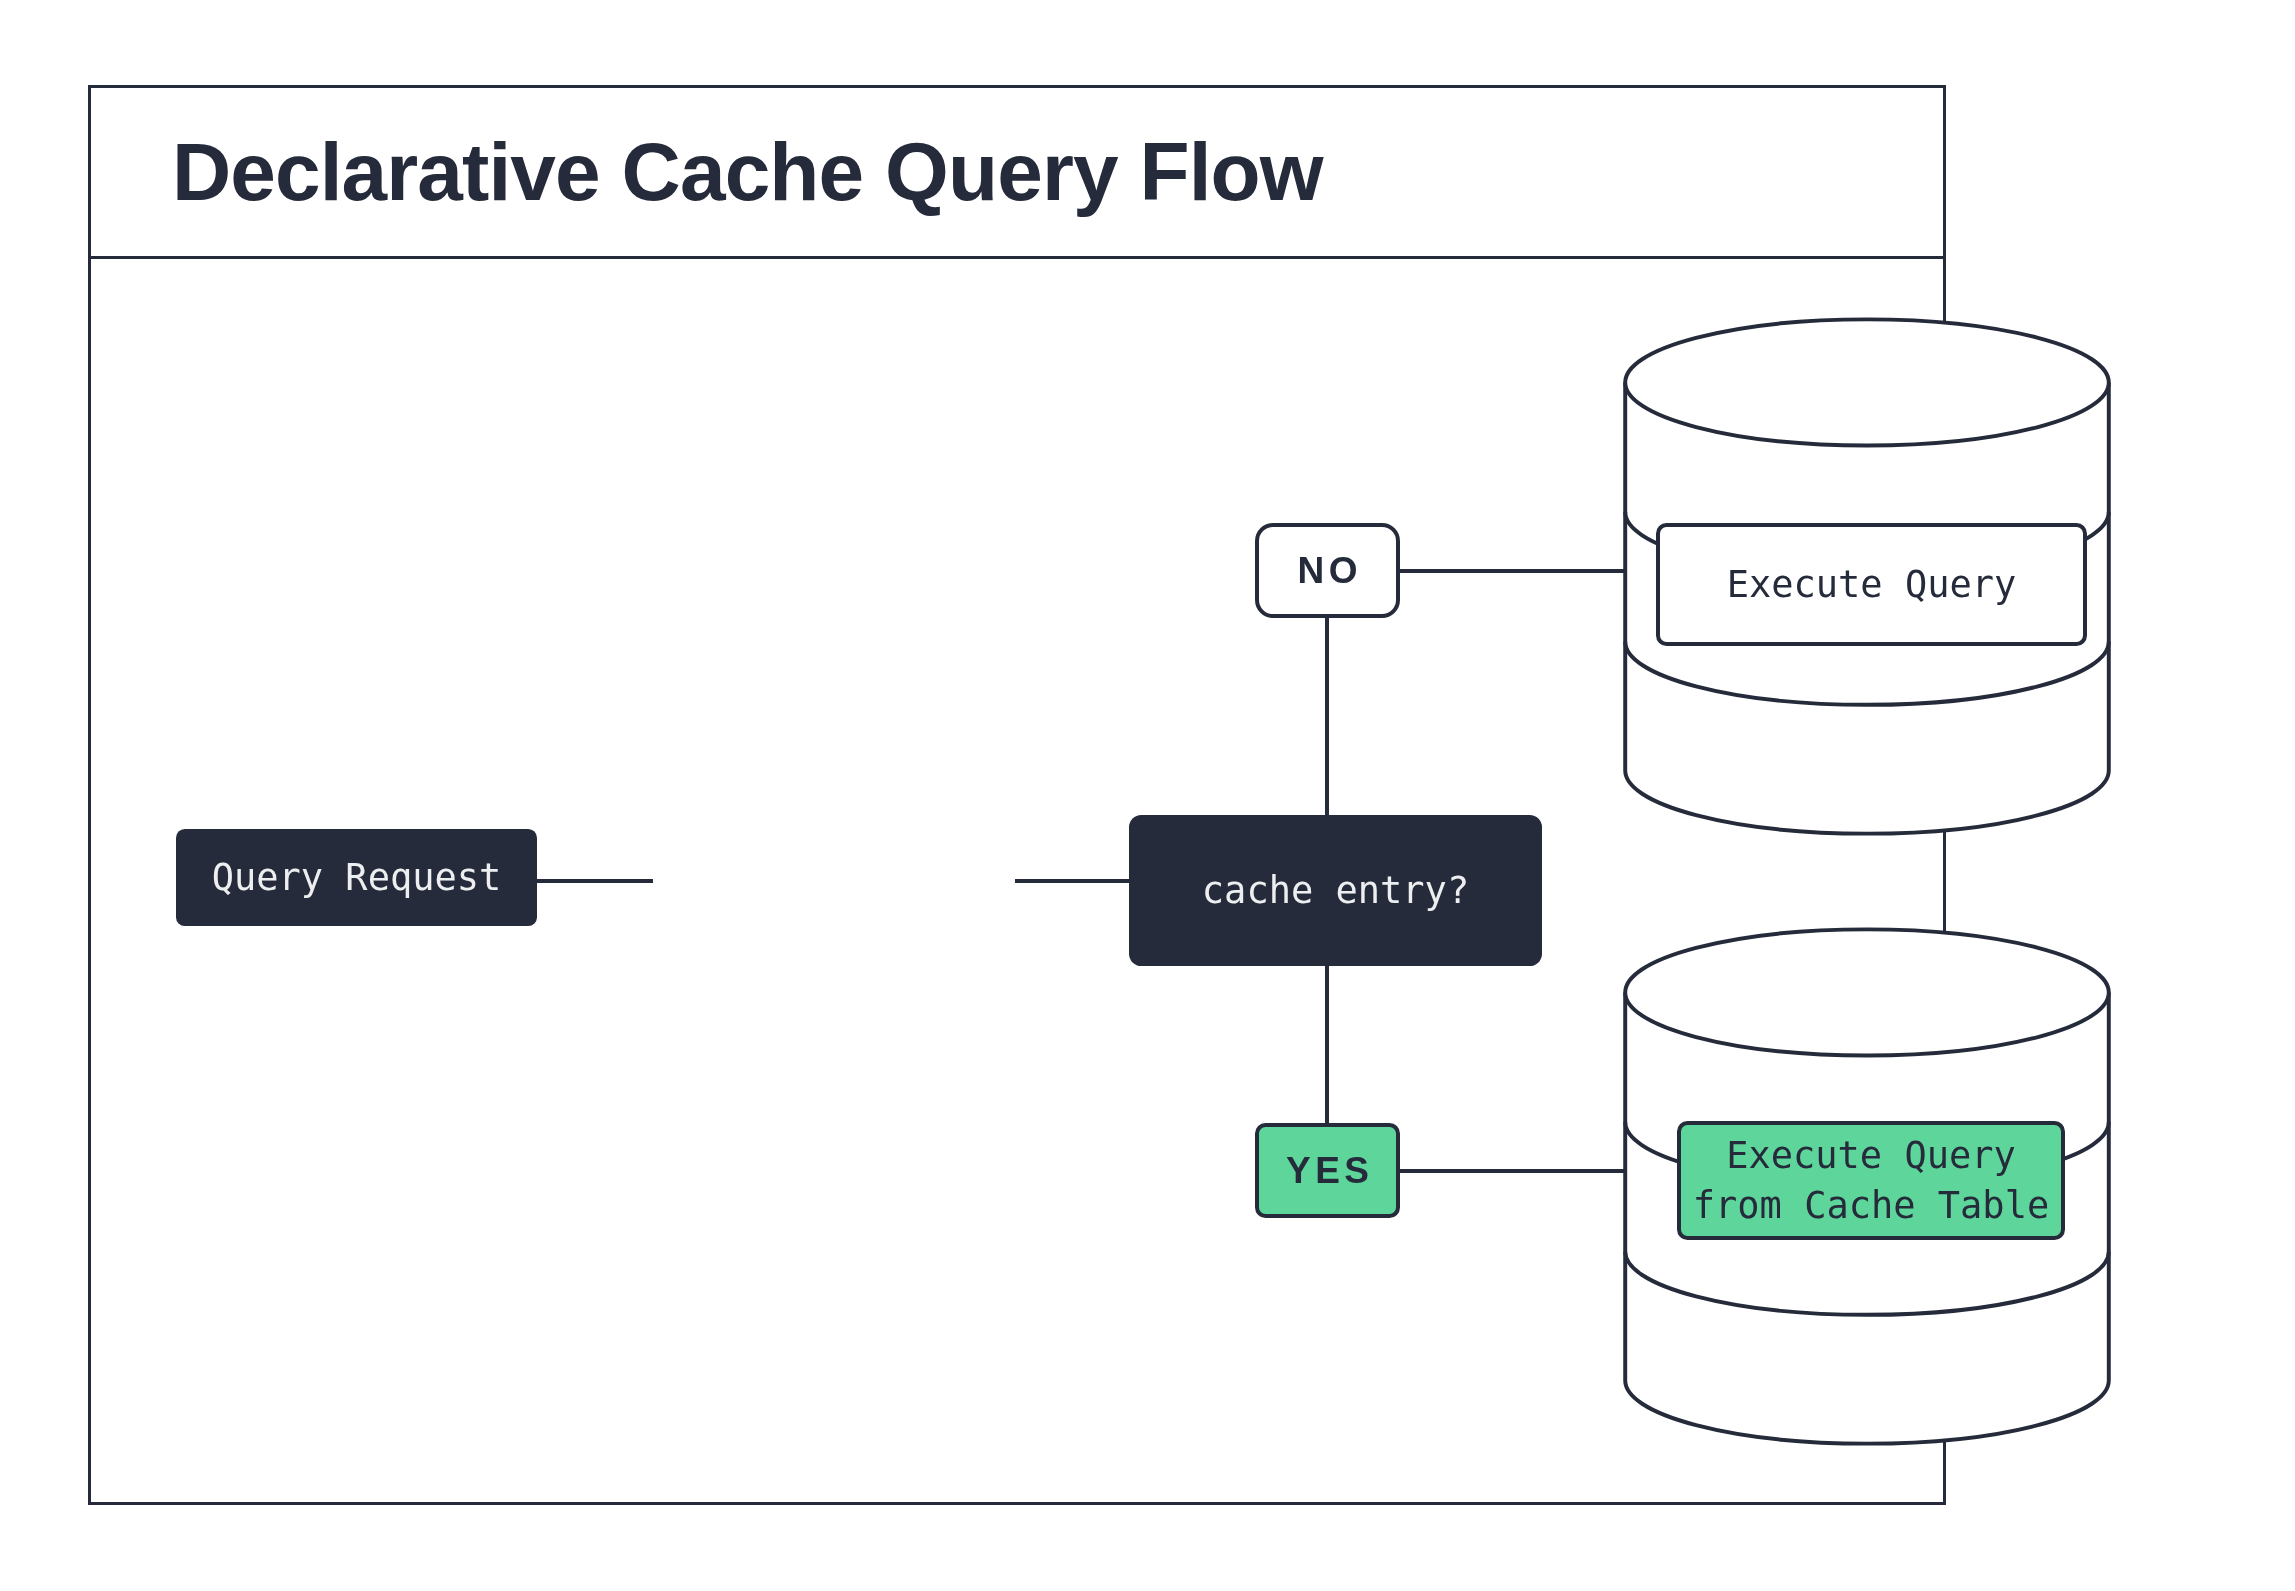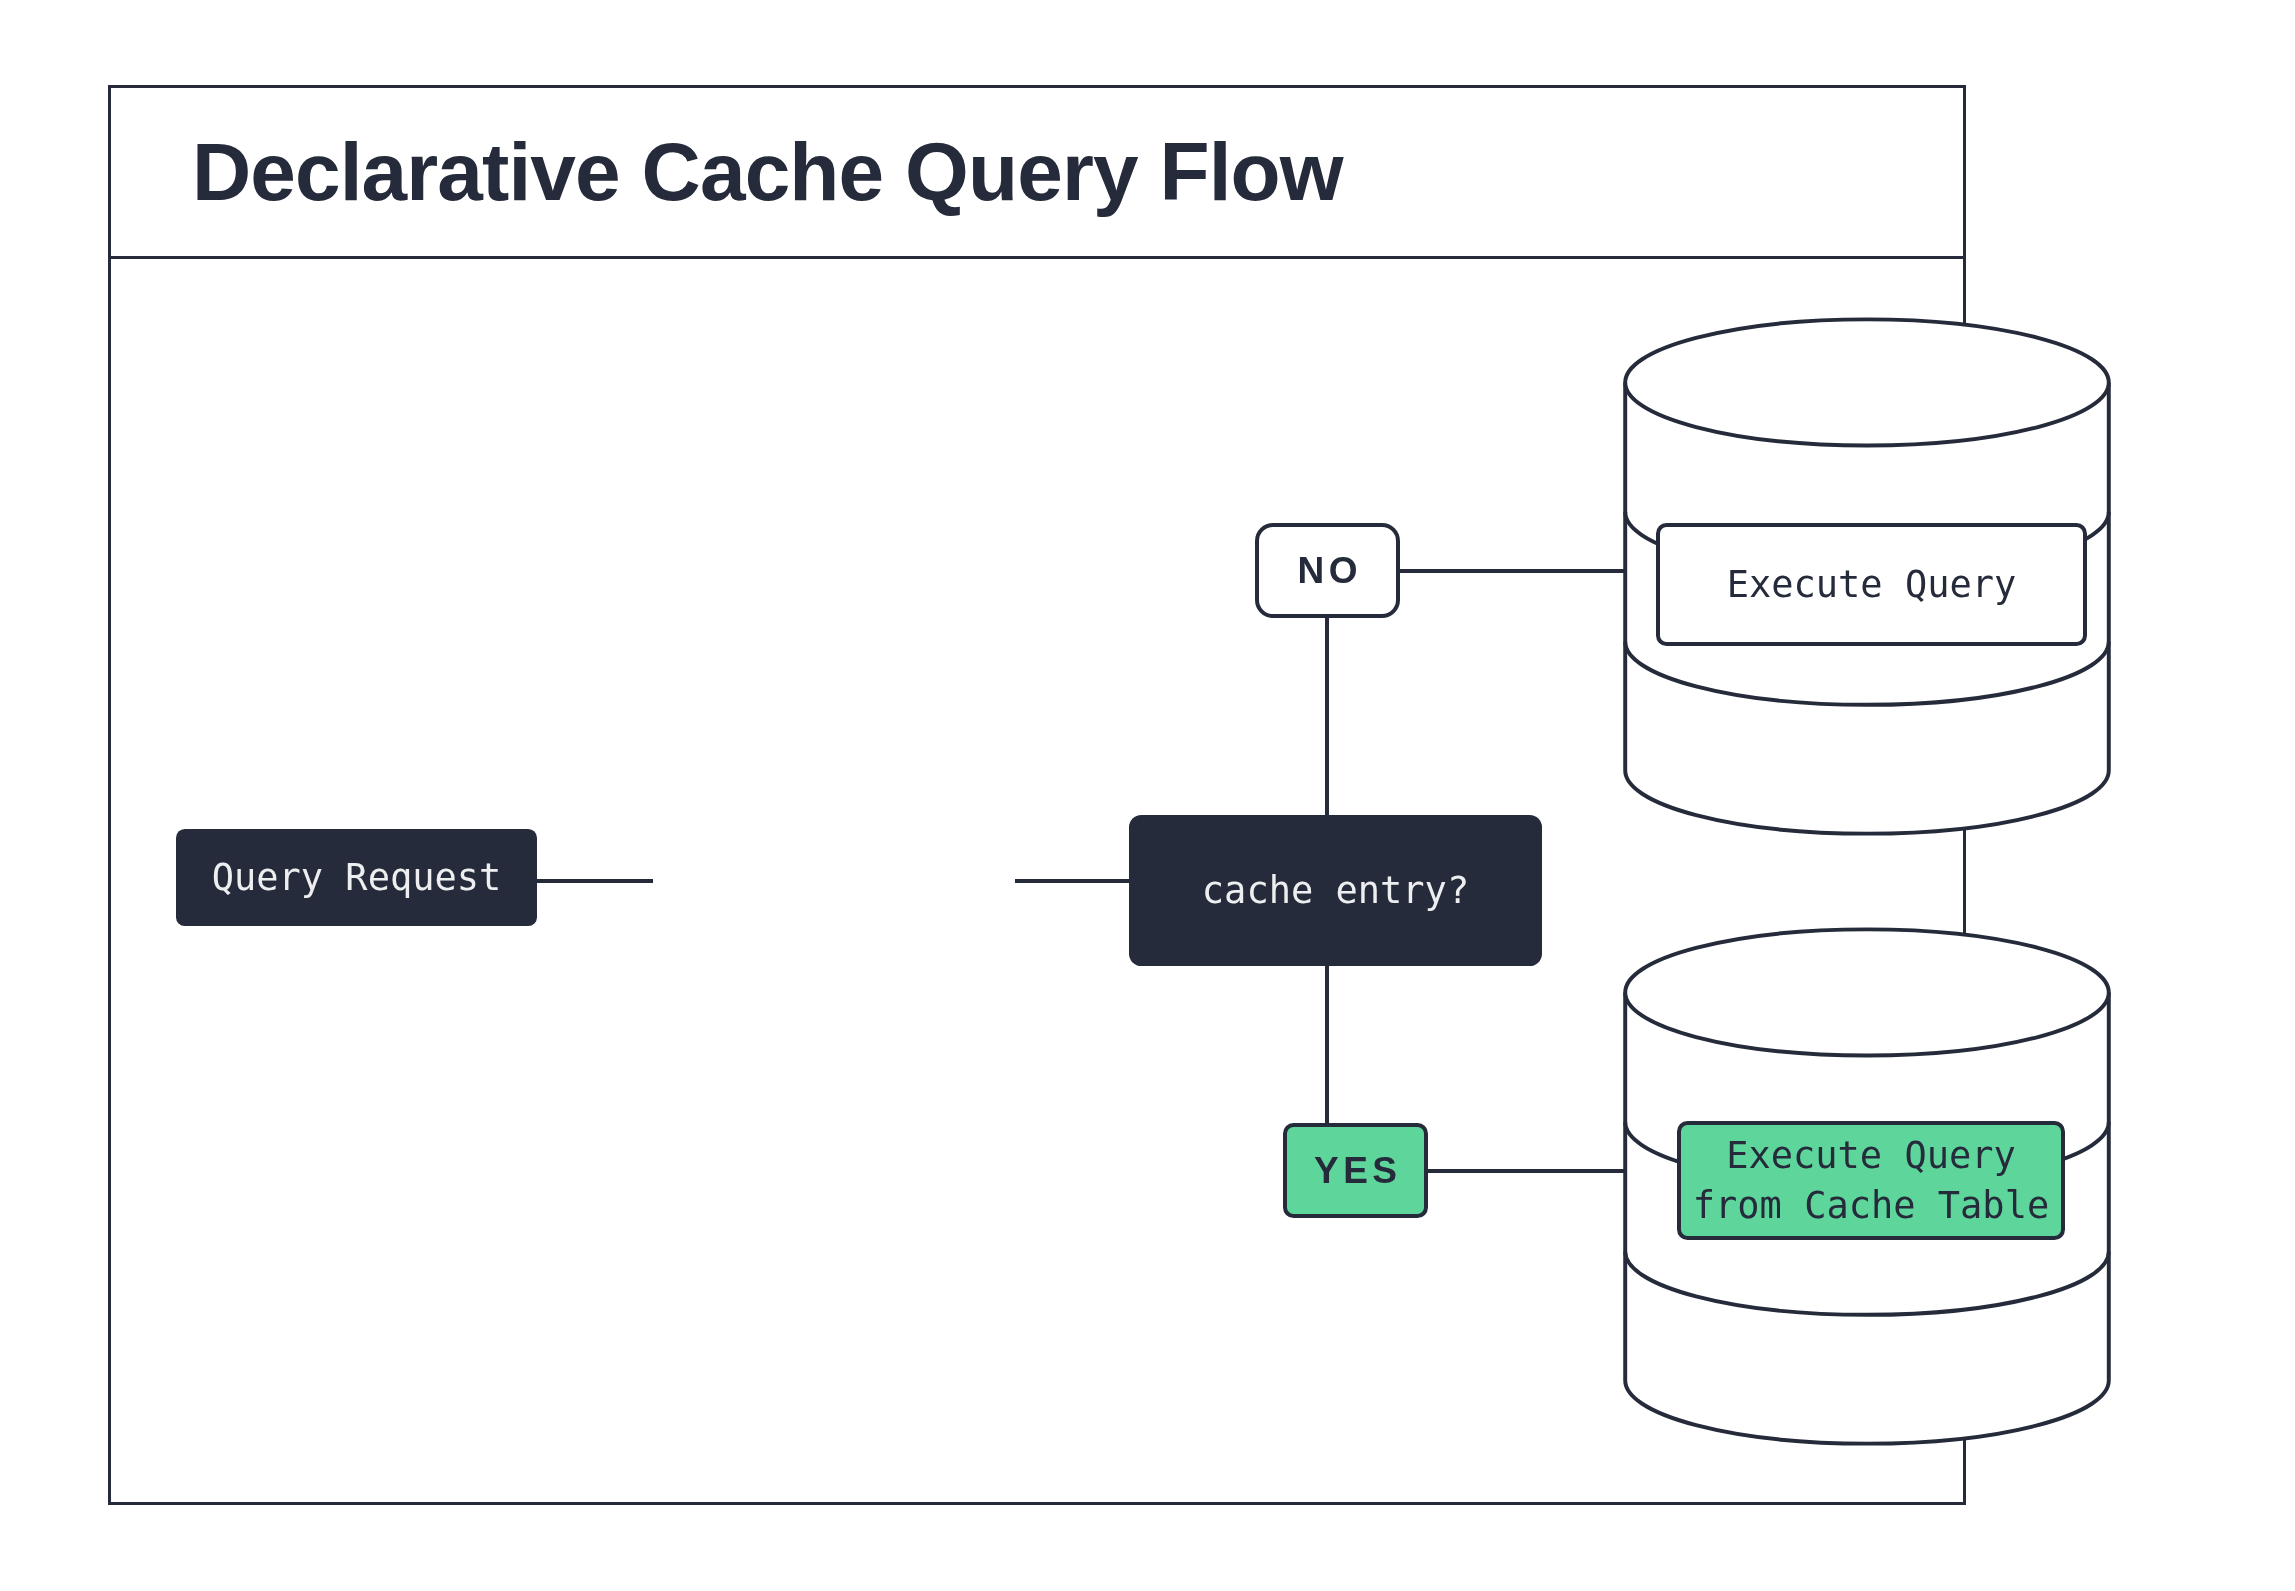--- a/index.html
+++ b/index.html
@@ -20,21 +20,20 @@
     width: 2295px; height: 1591px;
     background: var(--paper);
     overflow: hidden;
   }
   .frame {
     position: absolute;
     left: 88px; top: 85px;
     width: 1858px; height: 1420px;
     border: 3.5px solid var(--ink);
     background: var(--paper);
-    margin-left: 20px;
   }
   .titlebar {
     position: absolute;
     left: 0; top: 0; right: 0;
     height: 171px;
     border-bottom: 3.5px solid var(--ink);
     display: flex; align-items: center;
     padding-left: 81px;
   }
   .title {
@@ -120,21 +119,21 @@
 
 
   <div class="node fill-dark" style="left:1129px; top:815px; width:413px; height:151px; border-radius:12.3px;">
     <span>cache entry?</span>
   </div>
 
   <div class="node fill-white tag" style="left:1255px; top:523px; width:145px; height:95px; border-radius:18px;">
     <span>NO</span>
   </div>
 
-  <div class="node fill-green tag" style="left:1255px; top:1123px; width:145px; height:95px; border-radius:10.5px;margin-left:28px;">
+  <div class="node fill-green tag" style="left:1255px; top:1123px; width:145px; height:95px; border-radius:10.5px;">
     <span>YES</span>
   </div>
 
   <div class="node fill-white" style="left:1656px; top:523px; width:431px; height:123px; border-radius:10.5px;">
     <span>Execute Query</span>
   </div>
 
   <div class="node fill-green" style="left:1677px; top:1121px; width:388px; height:119px; border-radius:10.5px;">
     <span>Execute Query</span>
     <span>from Cache Table</span>

